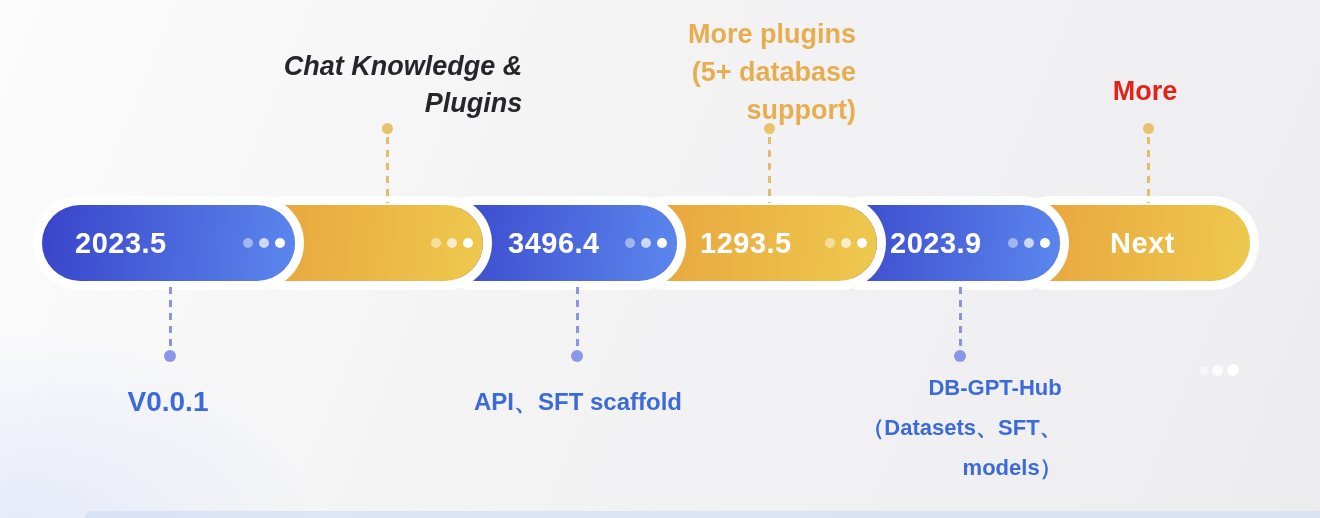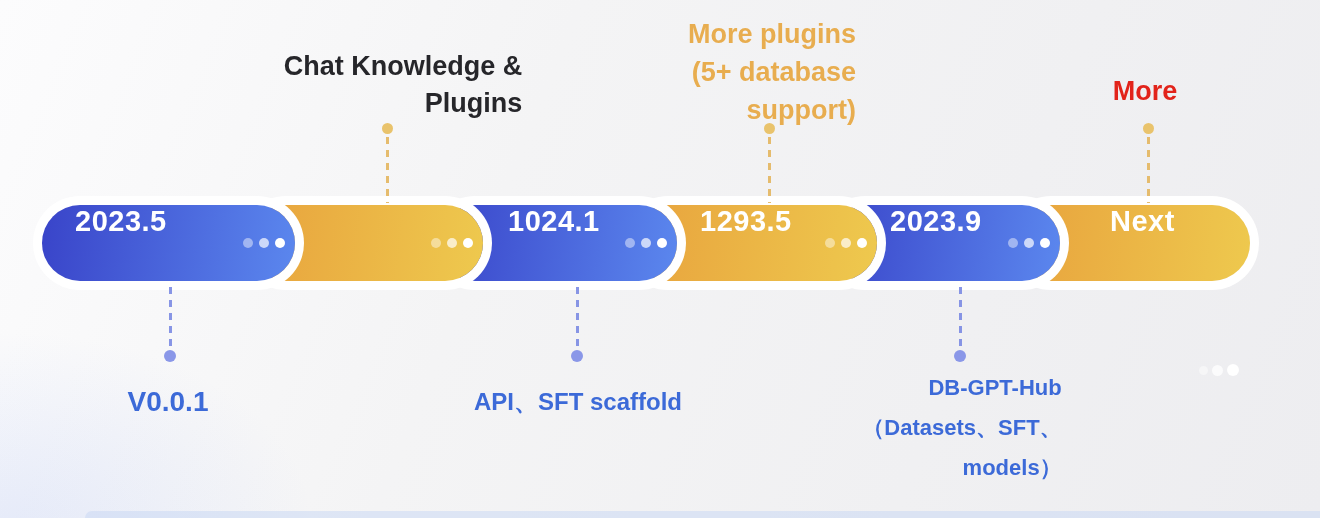--- a/index.html
+++ b/index.html
@@ -21,21 +21,21 @@
     background: rgba(203,216,244,0.55);
     border-top-left-radius: 8px;
   }
 
   
   .pill {
     position: absolute;
     top: 205px; height: 76px;
     border-radius: 38px;
     box-shadow: 0 0 0 9px #ffffff;
-    display: flex; align-items: flex-start;
+    display: flex; align-items: center;
     color: #fff; font-weight: bold; font-size: 29px;
     letter-spacing: 0.5px;
   }
   .pill.blue   { background: linear-gradient(97deg, #3944c9 0%, #5b87ee 100%); }
   .pill.yellow { background: linear-gradient(97deg, #e8a23d 0%, #eec94e 100%); }
 
   .pill-1 { left:   42px; width: 253px; z-index: 26; }
   .pill-2 { left:  248px; width: 235px; z-index: 25; }
   .pill-3 { left:  437px; width: 240px; z-index: 24; }
   .pill-4 { left:  630px; width: 247px; z-index: 23; }
@@ -85,21 +85,21 @@
   .cx-23-5  { left: 169px; }  .cdx-23-5  { left: 164px; }
   .cx-23-7  { left: 576px; }  .cdx-23-7  { left: 571px; }
   .cx-23-9  { left: 959px; }  .cdx-23-9  { left: 954px; }
 
   
   .note {
     position: absolute; transform: translateX(-50%);
     text-align: right; font-weight: bold; white-space: pre-line;
     z-index: 31;
   }
-  .note-chat    { left: 403px;  top: 48px;  font-size: 27px; line-height: 37px; }
+  .note-chat    { left: 403px;  top: 48px;  font-size: 27px; line-height: 37px; font-style: italic; }
   .note-plugins { left: 772px;  top: 15px;  font-size: 27px; line-height: 38px; }
   .note-more    { left: 1145px; top: 76px;  font-size: 27px; line-height: 30px; }
   .note-v001    { left: 168px;  top: 388px; font-size: 28px; line-height: 28px; }
   .note-api     { left: 578px;  top: 388px; font-size: 24px; line-height: 28px; }
   .note-hub     { left: 962px;  top: 368px; font-size: 22px; line-height: 40px; }
 
   
   .faint-dots { position: absolute; left: 1199px; top: 364px; display: flex; gap: 4px; align-items: center; }
   .faint-dots i { border-radius: 50%; background: #ffffff; display: block; }
   .faint-dots i:nth-child(1) { width: 9px;  height: 9px;  opacity: 0.45; }
@@ -135,21 +135,21 @@
       </span>
   </div>
   <div class="pill yellow pill-2">
     <span class="pill-dots">
         <i></i>
         <i></i>
         <i></i>
       </span>
   </div>
   <div class="pill blue pill-3">
-    <span class="pill-label">1024.1</span>
+    <span class="pill-label">3496.4</span>
     <span class="pill-dots">
         <i></i>
         <i></i>
         <i></i>
       </span>
   </div>
   <div class="pill yellow pill-4">
     <span class="pill-label">1293.5</span>
     <span class="pill-dots">
         <i></i>

